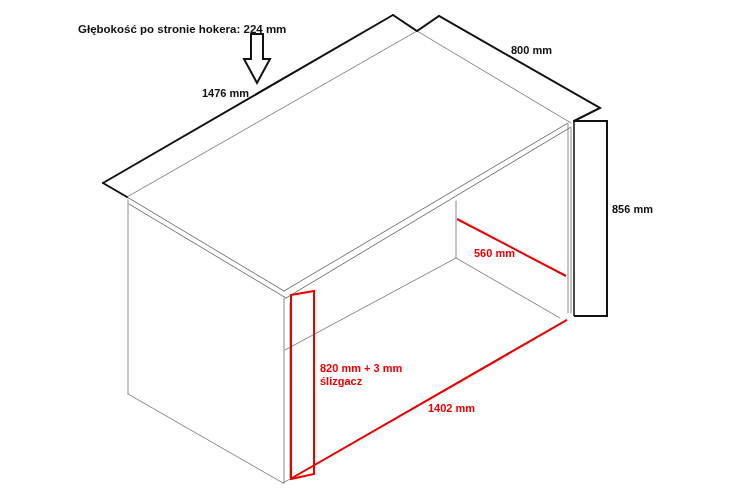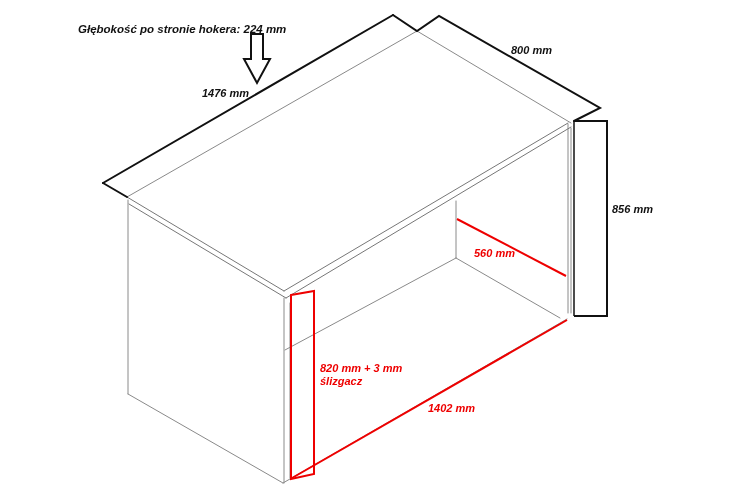--- a/index.html
+++ b/index.html
@@ -9,21 +9,20 @@
     width: 750px;
     height: 498px;
     overflow: hidden;
     font-family: "Liberation Sans", sans-serif;
   }
   .stage {
     position: relative;
     width: 750px;
     height: 498px;
     background: #ffffff;
-    font-style: italic;
   }
   svg { display: block; }
   text {
     font-family: "Liberation Sans", sans-serif;
     font-weight: bold;
   }
   .lbl-black { fill: #111111; font-size: 11px; }
   .lbl-title { fill: #111111; font-size: 11.5px; }
   .lbl-red   { fill: #ee0000; font-size: 11px; }
 </style>

